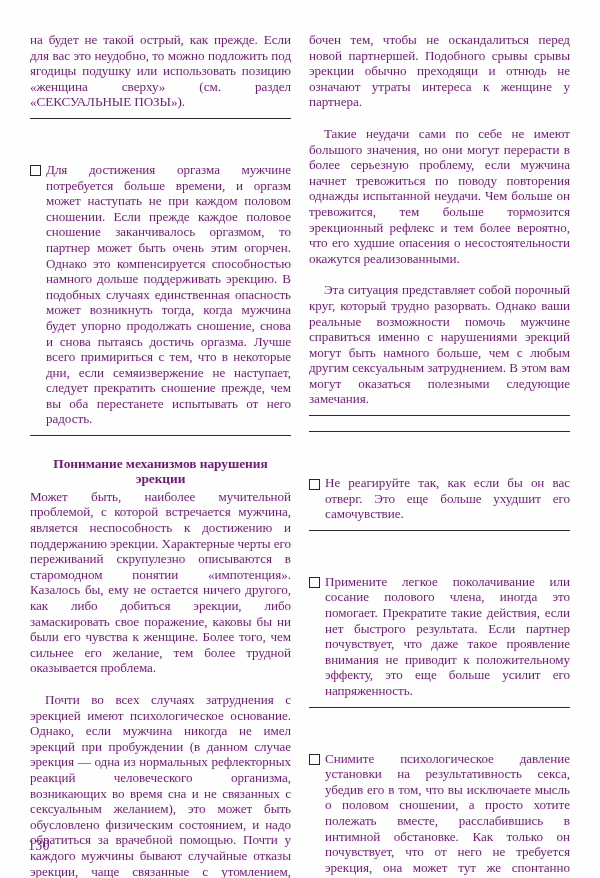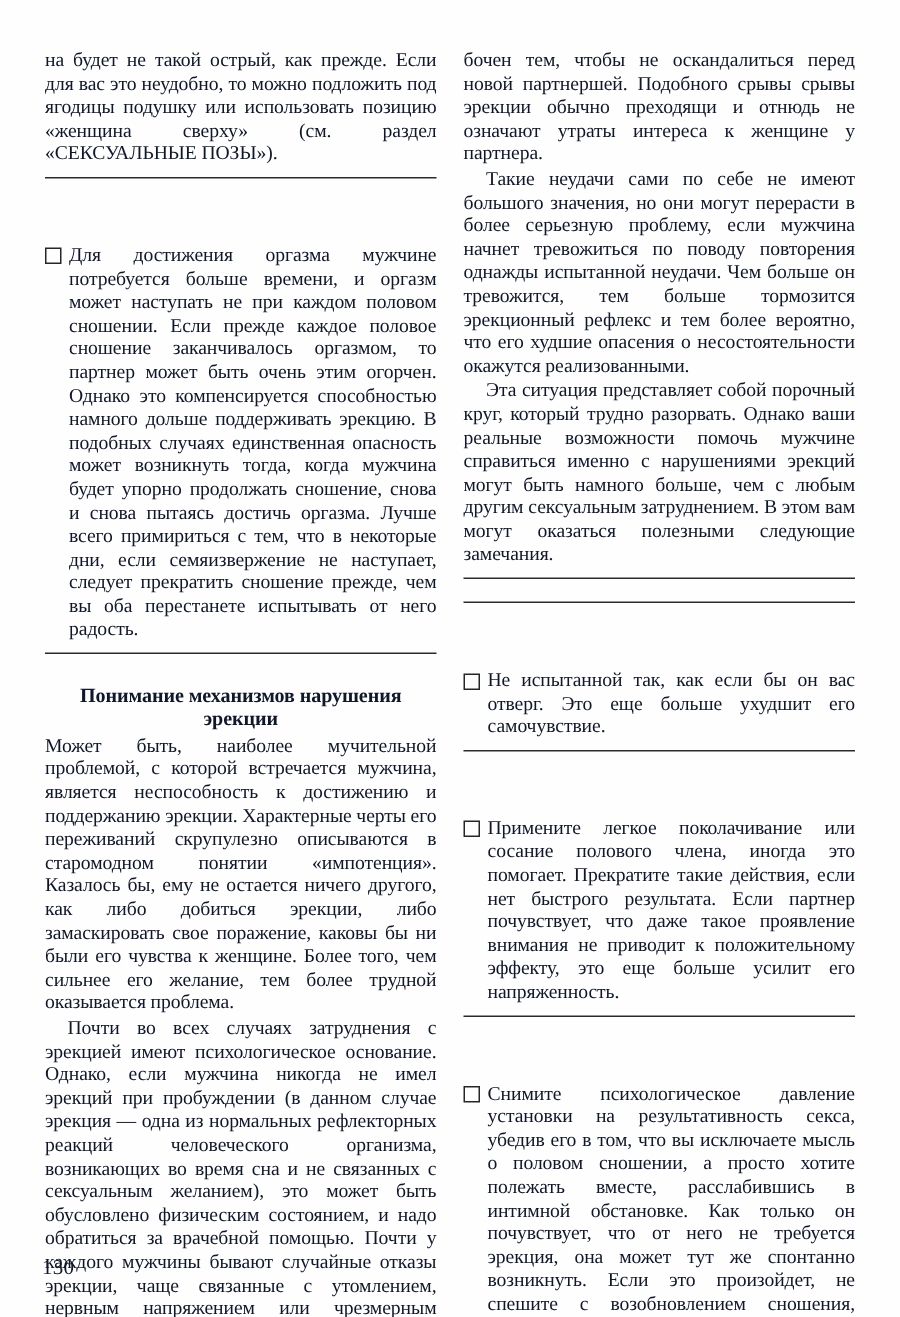--- a/index.html
+++ b/index.html
@@ -8,21 +8,21 @@
     padding: 0;
     background: #ffffff;
   }
   .page {
     position: relative;
     width: 600px;
     height: 878px;
     background: #fefefe;
     overflow: hidden;
     font-family: "Liberation Serif", "DejaVu Serif", serif;
-    color: #0f172a;
+    color: #701a75;
     box-sizing: border-box;
   }
   .columns {
     position: absolute;
     left: 30px;
     top: 32px;
     width: 540px;
     height: 780px;
     display: flex;
     gap: 18px;
@@ -40,21 +40,21 @@
     text-align: justify;
     text-justify: inter-word;
     hyphens: manual;
     letter-spacing: -0.05px;
     word-spacing: -0.1px;
   }
   p.para.indent {
     text-indent: 15px;
   }
   p.para + p.para {
-    margin-top: 1px;
+    margin-top: 16px;
   }
   
   .rule {
     border: 0;
     border-top: 1.1px solid #2a2a2a;
     margin: 8px 0 7px 0;
     width: 100%;
     height: 0;
   }
   
@@ -134,21 +134,21 @@
 
       <p class="para indent">Эта ситуация представляет собой порочный круг, который трудно разорвать. Однако ваши реальные возможности помочь мужчине справиться именно с нарушениями эрекций могут быть намного больше, чем с любым другим сексуальным затруднением. В этом вам могут оказаться полезными следующие замечания.</p>
 
       <hr class="rule">
 
 
       <hr class="rule">
 
       <div class="check-item">
         <span class="checkbox"></span>
-        <span class="check-text">Не испытанной так, как если бы он вас отверг. Это еще больше ухудшит его самочувствие.</span>
+        <span class="check-text">Не реагируйте так, как если бы он вас отверг. Это еще больше ухудшит его самочувствие.</span>
       </div>
 
       <hr class="rule">
 
       <div class="check-item">
         <span class="checkbox"></span>
         <span class="check-text">Примените легкое поколачивание или сосание полового члена, иногда это помогает. Прекратите такие действия, если нет быстрого результата. Если партнер почувствует, что даже такое проявление внимания не приводит к положительному эффекту, это еще больше усилит его напряженность.</span>
       </div>
 
       <hr class="rule">

